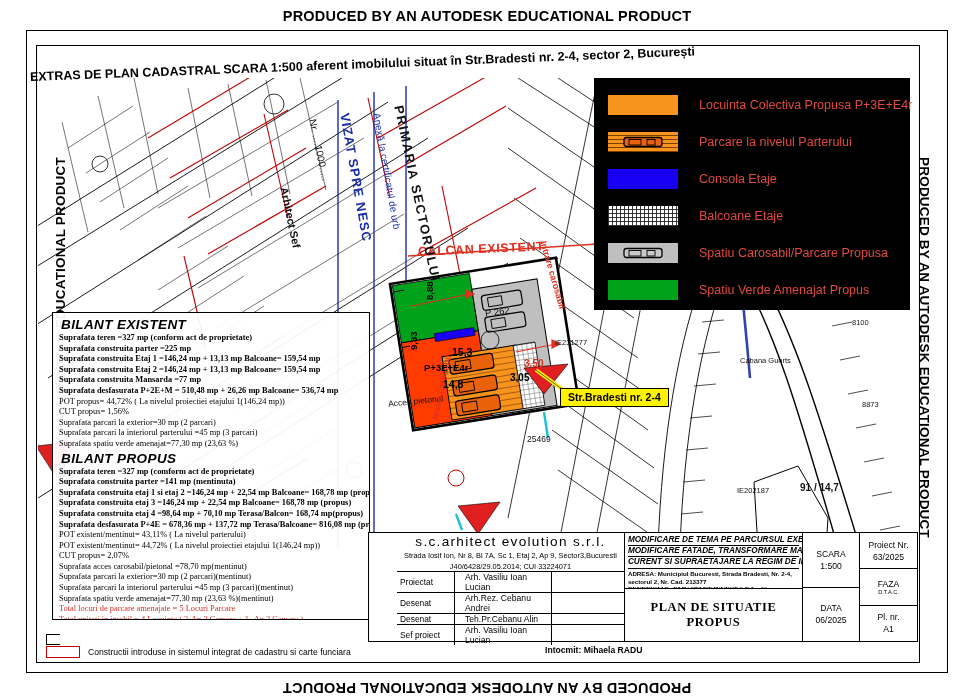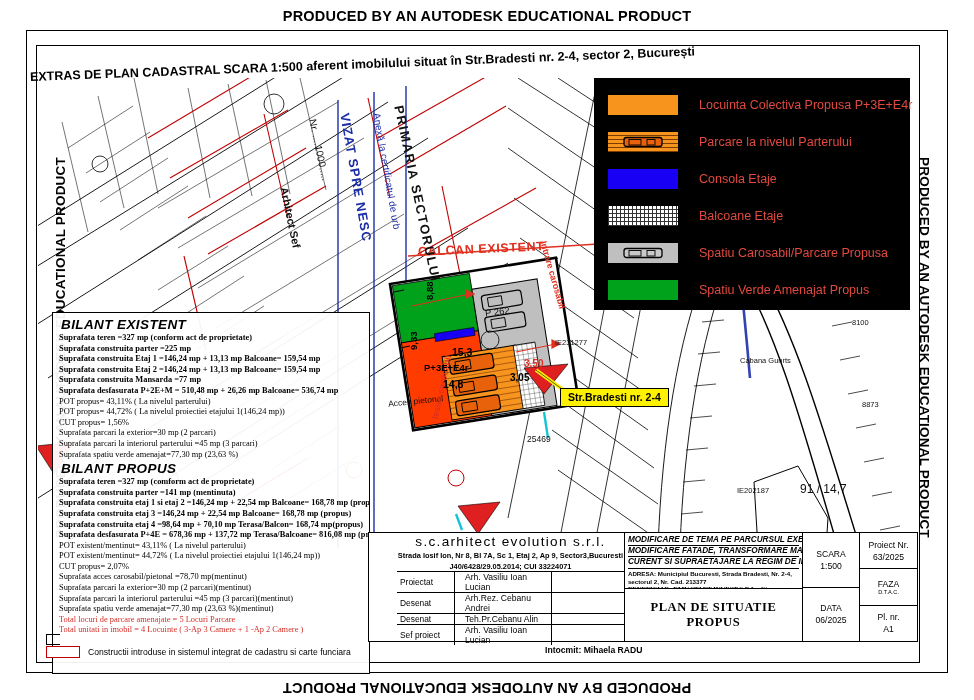--- a/index.html
+++ b/index.html
@@ -128,21 +128,21 @@
     color: #E04A3F;
     font-size: 12.5px;
     font-family: "Liberation Sans", sans-serif;
     white-space: nowrap;
   }
 
   
   .bilant-panel {
     position: absolute;
     left: 52px; top: 312px;
-    width: 318px; height: 362px;
+    width: 318px; height: 308px;
     background: rgba(255,255,255,0.94);
     border: 1px solid #000;
     padding: 3px 4px;
     overflow: hidden;
   }
   .bilant-head {
     font-size: 13.5px; font-weight: bold; font-style: italic;
     font-family: "Liberation Sans", sans-serif;
     color:#000; margin: 1px 0 1px 4px;
     letter-spacing: 0.4px;
@@ -197,21 +197,20 @@
   }
   .tb-firm-name {
     font-size: 13.6px; color:#000;
     letter-spacing: 1.3px;
     font-family:"Liberation Sans", sans-serif;
   }
   .tb-firm-addr {
     font-size: 7.4px; color:#000; text-align:center; line-height:9px;
     margin-top:2px;
     font-family:"Liberation Sans", sans-serif;
-    font-weight:bold;
   }
   .tb-roles { flex:1; display:flex; flex-direction:column; }
   .tb-rrow { flex:1; display:flex; border-bottom:1px solid #000; }
   .tb-rrow:last-child { border-bottom:none; }
   .tb-rlabel {
     width: 58px; border-right:1px solid #000;
     font-size: 8.4px; color:#000; display:flex; align-items:center;
     padding-left:3px; font-family:"Liberation Sans", sans-serif;
   }
   .tb-rname {
@@ -372,21 +371,21 @@
     transform: rotate(-7deg);
   }
   .lab-25469 {
     left: 527px; top: 434px;
     color:#111; font-size:8.5px;
   }
   .lab-ie-a { left: 555px; top: 338px; color:#111; font-size:7.5px; }
   .lab-ie-b { left: 737px; top: 486px; color:#111; font-size:7.5px; }
   .lab-8100 { left: 852px; top: 318px; color:#111; font-size:7.5px; }
   .lab-8873 { left: 862px; top: 400px; color:#111; font-size:7.5px; }
-  .lab-9114 { left: 800px; top: 482px; color:#111; font-size:12px; }
+  .lab-9114 { left: 800px; top: 482px; color:#111; font-size:10px;font-weight:bold; }
   .lab-cabana { left: 740px; top: 356px; color:#111; font-size:7.5px; }
 
   
   .street-callout {
     position: absolute;
     left: 560px; top: 388px;
     background: #FFF200;
     border: 1px solid #000;
     padding: 2px 7px 3px 7px;
     font-size: 10.5px; font-weight: bold; color:#000;
@@ -710,21 +709,20 @@
   <div class="bilant-panel">
 
     <div class="bilant-head">BILANT  EXISTENT</div>
     <div>
       <div class="bilant-line bold">Suprafata teren  =327  mp (conform act de proprietate)</div>
       <div class="bilant-line bold">Suprafata construita  parter  =225 mp</div>
       <div class="bilant-line bold">Suprafata construita  Etaj 1 =146,24 mp + 13,13  mp Balcoane=  159,54  mp</div>
       <div class="bilant-line bold">Suprafata construita  Etaj 2 =146,24 mp + 13,13  mp Balcoane=  159,54  mp</div>
       <div class="bilant-line bold">Suprafata construita  Mansarda =77 mp</div>
       <div class="bilant-line bold">Suprafata desfasurata P+2E+M = 510,48 mp + 26,26 mp Balcoane= 536,74 mp</div>
-      <div class="bilant-line">POT  propus= 43,11% ( La nivelul parterului)</div>
       <div class="bilant-line">POT  propus= 44,72% ( La nivelul proiectiei etajului 1(146,24 mp))</div>
       <div class="bilant-line">CUT  propus= 1,56%</div>
       <div class="bilant-line">Suprafata parcari la exterior=30 mp (2 parcari)</div>
       <div class="bilant-line">Suprafata parcari la interiorul parterului =45 mp (3 parcari)</div>
       <div class="bilant-line">Suprafata spatiu verde amenajat=77,30 mp (23,63 %)</div>
     </div>
 
     <div class="bilant-head">BILANT  PROPUS</div>
     <div>
       <div class="bilant-line bold">Suprafata teren  =327  mp (comform act de proprietate)</div>

